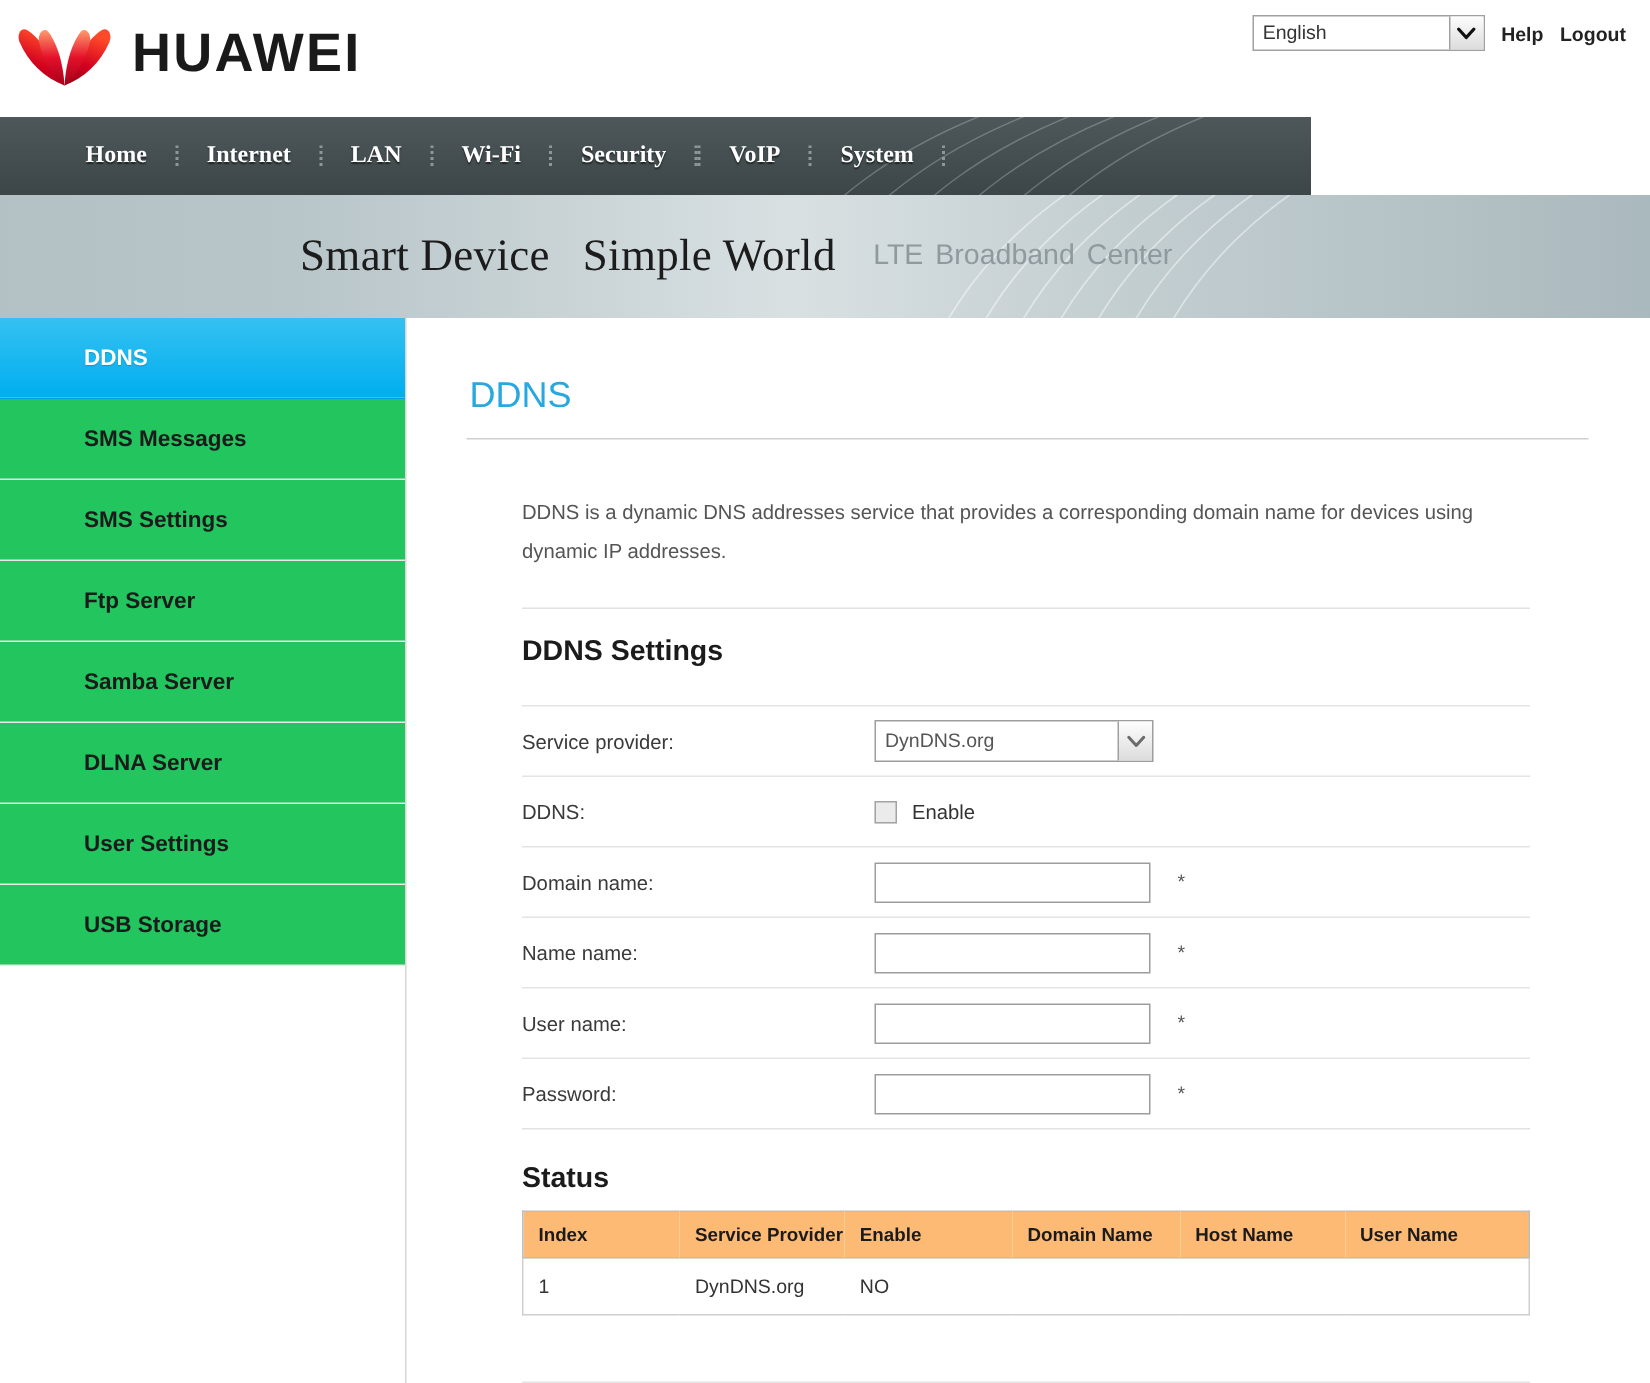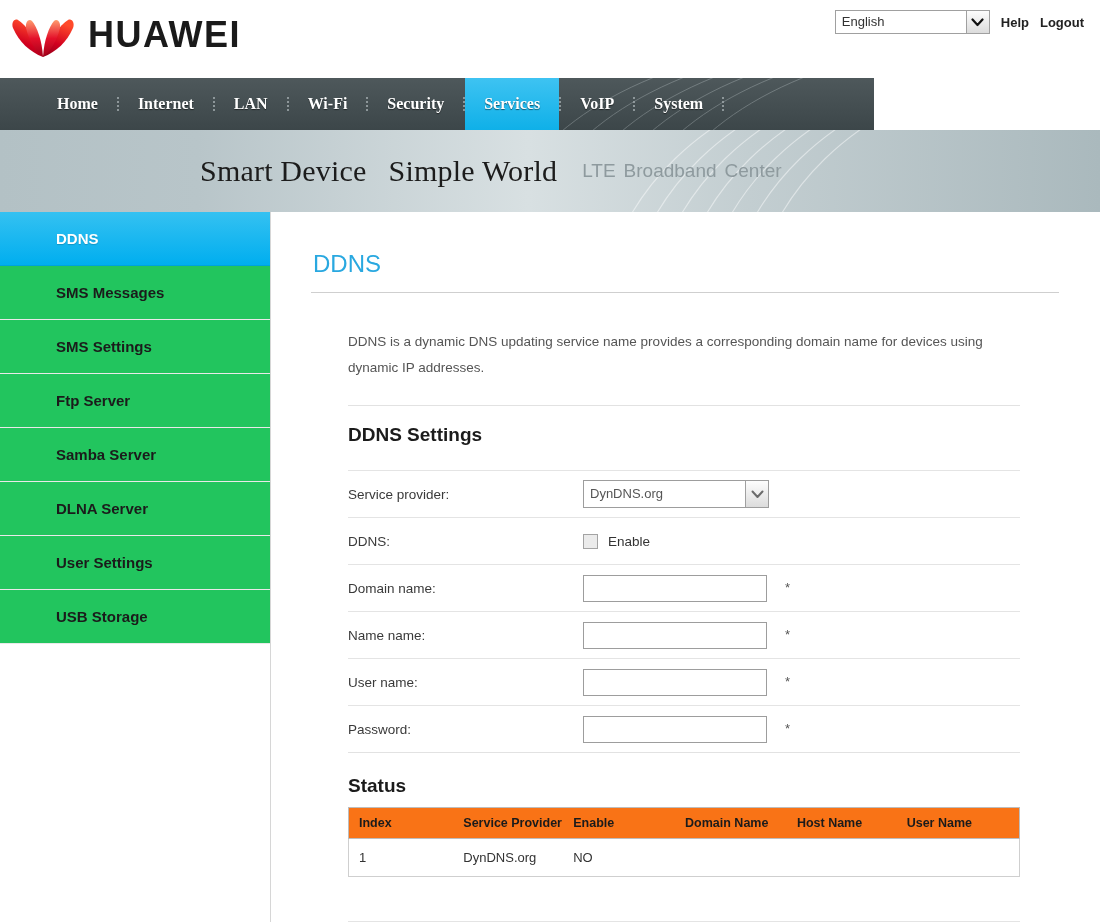--- a/index.html
+++ b/index.html
@@ -163,21 +163,21 @@
     border: 1px solid #a3a3a3; background: #ebebeb;
     display: inline-block; cursor: pointer;
   }
   .chklabel { margin-left: 10px; font-size: 13.5px; color: #333; }
   #provider-select { width: 186px; height: 28px; line-height: 26px; border-color:#9d9d9d; color:#555; }
 
   
   #status-title { margin-left: 37px; margin-top: 22px; margin-bottom: 10px; font-size: 19px; font-weight: bold; color: #1b1b1b; }
   #status-table { margin-left: 37px; width: 672px; border-collapse: collapse; }
   #status-table th {
-    background: #f97316; color: #1b1b1b;
+    background: #fdba74; color: #1b1b1b;
     font-size: 12.5px; font-weight: bold; text-align: left;
     padding: 8px 0 8px 10px; line-height: 14px;
     border: 1px solid #bdbdbd;
     border-left: none; border-right: none;
     vertical-align: middle;
   }
   #status-table th:first-child { border-left: 1px solid #bdbdbd; }
   #status-table th:last-child { border-right: 1px solid #bdbdbd; }
   #status-table td {
     background: #fff; color: #333; font-size: 13px;
@@ -251,21 +251,20 @@
     <div class="navitem">Home</div>
     <div class="navsep"></div>
     <div class="navitem">Internet</div>
     <div class="navsep"></div>
     <div class="navitem">LAN</div>
     <div class="navsep"></div>
     <div class="navitem">Wi-Fi</div>
     <div class="navsep"></div>
     <div class="navitem">Security</div>
     <div class="navsep"></div>
-    <div class="navitem active">Services</div>
     <div class="navsep"></div>
     <div class="navitem">VoIP</div>
     <div class="navsep"></div>
     <div class="navitem">System</div>
     <div class="navsep"></div>
   </div>
 </div>
 
 <div id="banner">
   <svg id="banner-curves" viewBox="0 0 330 260" preserveAspectRatio="none">
@@ -301,21 +300,21 @@
     <div class="sideitem">User Settings</div>
     <div class="sideitem">USB Storage</div>
   </div>
 
   <div id="content">
 
     <div id="content-inner">
       <h1 id="page-title">DDNS</h1>
       <div class="hr-strong"></div>
 
-      <div id="intro">DDNS is a dynamic DNS updating service name provides a corresponding domain name for devices using dynamic IP addresses.</div>
+      <div id="intro">DDNS is a dynamic DNS addresses service that provides a corresponding domain name for devices using dynamic IP addresses.</div>
       <div id="gap-a"></div>
       <div class="hr-light"></div>
 
       <div class="section-title">DDNS Settings</div>
 
       <div id="form-rows">
 
         <div class="frow">
           <div class="flabel">Service provider:</div>
           <div class="fctrl">

